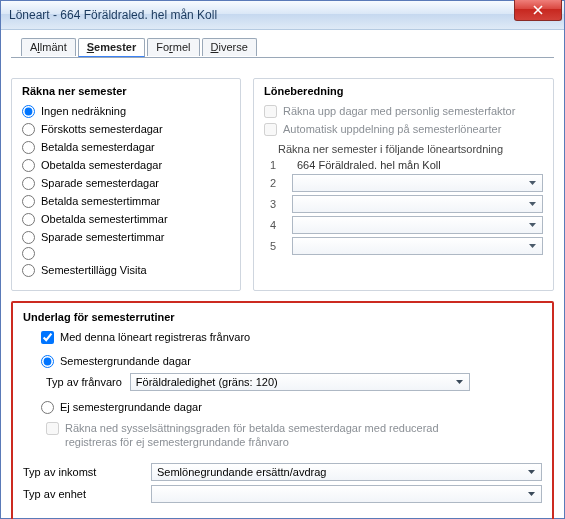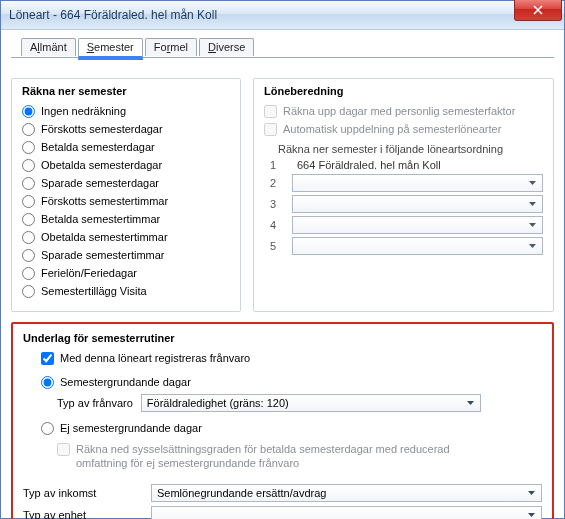--- a/index.html
+++ b/index.html
@@ -4,21 +4,21 @@
 <style>
   html,body{margin:0;padding:0;font-family:"Segoe UI",Tahoma,sans-serif;font-size:11px;color:#000;background:#fff;}
   .window{width:565px;height:519px;border:1px solid #5a7ab8;box-sizing:border-box;position:relative;background:#fff;}
   .titlebar{height:28px;background:linear-gradient(to bottom,#f7fbff 0%,#dbe8f7 45%,#c5d8ef 46%,#dfeaf7 100%);border-bottom:1px solid #b5cae1;display:flex;align-items:center;padding:0 0 0 8px;position:relative;}
   .titlebar .title{color:#1b3a5e;font-size:12px;}
   .closebtn{position:absolute;right:2px;top:-1px;width:46px;height:20px;background:linear-gradient(to bottom,#ef7f7a 0%,#d9473f 45%,#c7271f 46%,#d24038 100%);border:1px solid #8a2b26;border-top:none;border-radius:0 0 3px 3px;display:flex;align-items:center;justify-content:center;}
   .closebtn svg{width:10px;height:10px;}
   .client{position:absolute;top:28px;left:0;right:0;bottom:0;padding:8px 10px 10px 10px;box-sizing:border-box;}
   .tabs{display:flex;border-bottom:1px solid #9aa8b8;height:20px;align-items:flex-start;padding-left:10px;}
   .tab{padding:2px 8px 3px 8px;border:1px solid #9aa8b8;border-bottom:none;background:#f4f6f9;margin-right:2px;position:relative;top:1px;border-radius:2px 2px 0 0;color:#222;}
-  .tab.active{background:#fff;border-bottom:4px solid #3b82f6;}
+  .tab.active{background:#fff;border-bottom:1px solid #3b82f6;font-weight:bold;}
   .tab .u{text-decoration:underline;}
   .toprow{display:flex;gap:12px;margin-top:20px;}
   .group{border:1px solid #cfd6df;border-radius:2px;padding:8px 10px 10px 10px;box-sizing:border-box;}
   .group-title{font-weight:bold;margin:-2px 0 6px 0;}
   .radio-row,.check-row{display:flex;align-items:center;gap:6px;margin:2px 0;line-height:16px;}
   input[type=radio],input[type=checkbox]{margin:0;width:13px;height:13px;}
   .disabled{color:#8a8f95;}
   .ordgrid{margin-top:6px;}
   .ordhdr{color:#444;margin:4px 0 4px 14px;}
   .ordrow{display:flex;align-items:center;gap:10px;margin:3px 0;}
@@ -27,21 +27,21 @@
   .combo.empty{color:#000;}
   .combo .arrow{width:15px;height:15px;display:flex;align-items:center;justify-content:center;}
   .combo .arrow svg{width:7px;height:4px;}
   .ordrow .plain{flex:1;padding-left:5px;color:#333;}
   .highlight{border:2px solid #cc2a20;border-radius:2px;padding:8px 10px 12px 10px;margin-top:10px;box-sizing:border-box;}
   .hl-title{font-weight:bold;margin-bottom:6px;}
   .indent{margin-left:18px;}
   .formrow{display:flex;align-items:center;gap:8px;margin:4px 0;}
   .formrow .lbl{white-space:nowrap;}
   .formrow .combo{flex:1;}
-  .small-indent{margin-left:34px;}
+  .small-indent{margin-left:23px;}
   .wraptext{max-width:420px;line-height:14px;color:#8a8f95;}
   .bottomform{margin-top:14px;}
   .bottomform .formrow .lbl{width:120px;}
 </style>
 </head>
 <body>
 
 <div class="window">
   <div class="titlebar">
     <span class="title">Löneart - 664  Föräldraled. hel mån Koll</span>
@@ -79,37 +79,32 @@
         <label class="radio-row">
             <input type="radio" name="rk" style="">
             <span>Obetalda semesterdagar</span>
           </label>
         <label class="radio-row">
             <input type="radio" name="rk" style="">
             <span>Sparade semesterdagar</span>
           </label>
         <label class="radio-row">
             <input type="radio" name="rk" style="">
-            <span>Förskotts semestertimmar</span>
-          </label>
-        <label class="radio-row">
-            <input type="radio" name="rk" style="">
             <span>Betalda semestertimmar</span>
           </label>
         <label class="radio-row">
             <input type="radio" name="rk" style="">
             <span>Obetalda semestertimmar</span>
           </label>
         <label class="radio-row">
             <input type="radio" name="rk" style="">
             <span>Sparade semestertimmar</span>
           </label>
         <label class="radio-row">
             <input type="radio" name="rk" style="">
-            <span>Ferielön/Feriedagar</span>
           </label>
         <label class="radio-row">
             <input type="radio" name="rk" style="">
             <span>Semestertillägg Visita</span>
           </label>
       </div>
 
       <div class="group" style="flex:1;">
         <div class="group-title">Löneberedning</div>
         <label class="check-row disabled">
@@ -196,21 +191,21 @@
             </span>
           </div>
       </div>
 
       <label class="radio-row indent" style="margin-top:8px;">
           <input type="radio" name="sg" style="">
           <span>Ej semestergrundande dagar</span>
         </label>
       <label class="check-row small-indent disabled" style="margin-top:6px;align-items:flex-start;">
           <input type="checkbox" disabled="" style="margin-top: 1px;">
-          <span class="wraptext">Räkna ned sysselsättningsgraden för betalda semesterdagar med reducerad omfattning för ej semestergrundande frånvaro</span>
+          <span class="wraptext">Räkna ned sysselsättningsgraden för betalda semesterdagar med reducerad registreras för ej semestergrundande frånvaro</span>
         </label>
 
       <div class="bottomform">
         <div class="formrow">
           <span class="lbl">Typ av inkomst</span>
           <div class="combo">
               <span>Semlönegrundande ersättn/avdrag</span>
               <span class="arrow">
                 <svg viewBox="0 0 7 4">
                   <path d="M0 0 L3.5 4 L7 0 Z" fill="#3a4a5a"></path>

